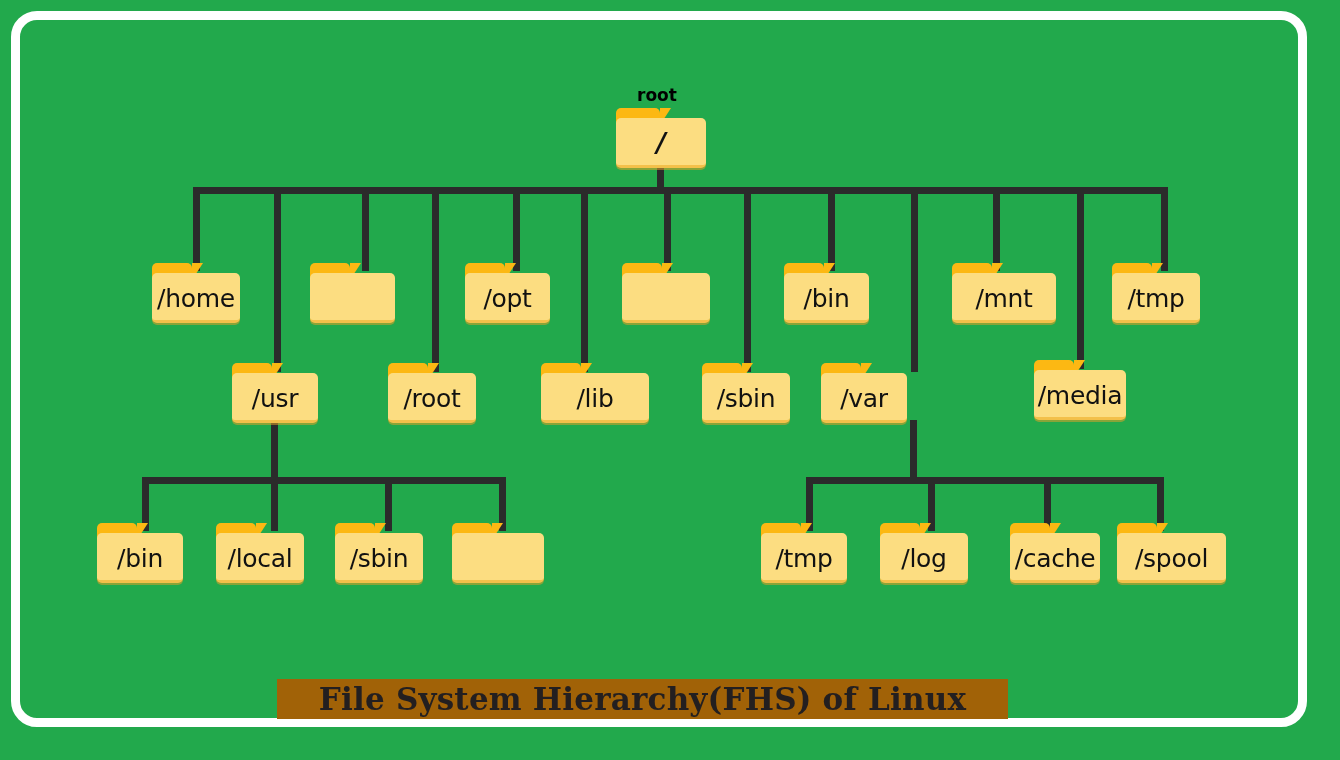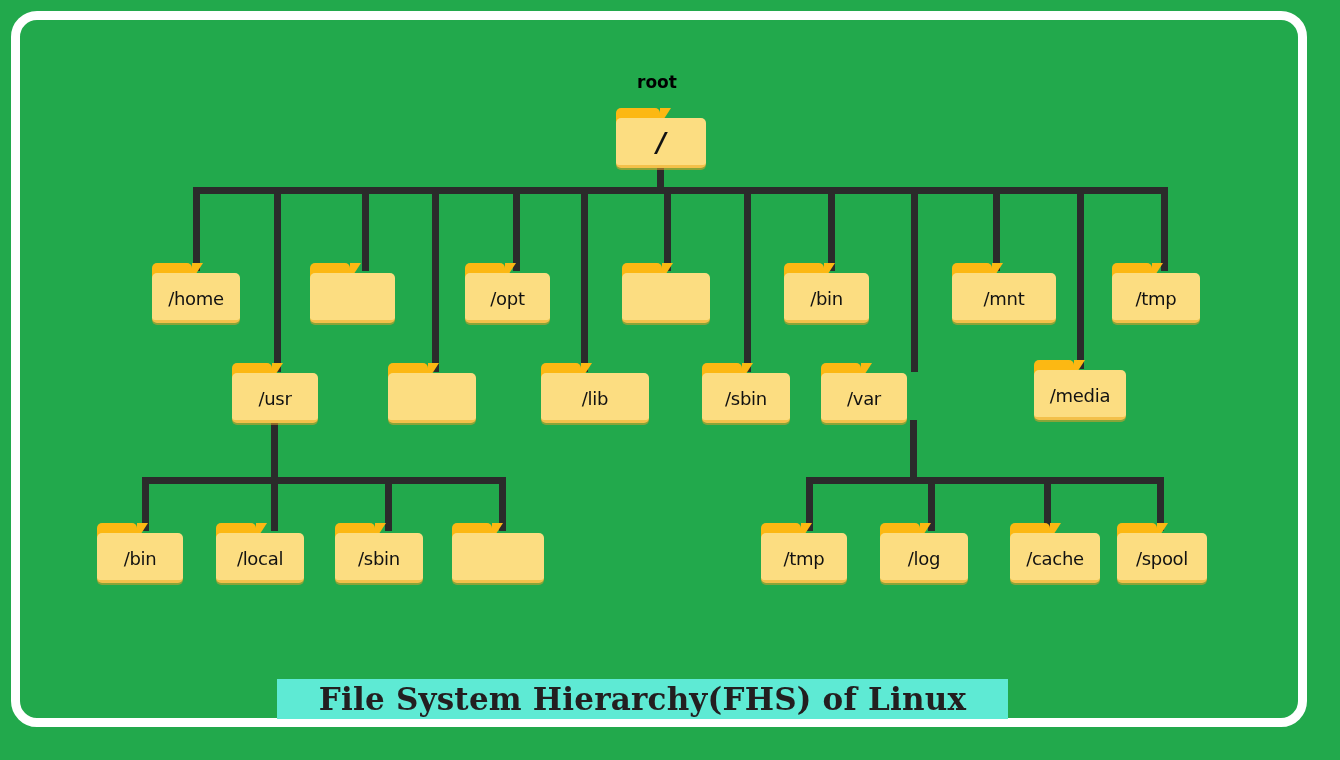--- a/index.html
+++ b/index.html
@@ -74,21 +74,21 @@
   .folder .label {
     position: absolute;
     left: 0;
     right: 0;
     top: 10px;
     bottom: 0;
     display: flex;
     align-items: center;
     justify-content: center;
     color: #111111;
-    font-size: 18px;
+    font-size: 25px;
     font-family: "DejaVu Sans", sans-serif;
     letter-spacing: -0.3px;
     white-space: nowrap;
   }
   .folder.root .label {
     font-size: 26px;
     font-weight: 700;
     font-style: italic;
   }
 
@@ -154,21 +154,21 @@
     <div class="line v" style="left: 499px; top: 477px; height: 54px; background: rgb(43, 43, 43);"></div>
 
     <div class="line v" style="left: 910px; top: 420px; height: 62px; background: rgb(43, 43, 43);"></div>
     <div class="line h" style="left: 806px; top: 477px; width: 358px; background: rgb(43, 43, 43);"></div>
     <div class="line v" style="left: 806px; top: 477px; height: 54px; background: rgb(43, 43, 43);"></div>
     <div class="line v" style="left: 928px; top: 477px; height: 54px; background: rgb(43, 43, 43);"></div>
     <div class="line v" style="left: 1044px; top: 477px; height: 54px; background: rgb(43, 43, 43);"></div>
     <div class="line v" style="left: 1157px; top: 477px; height: 54px; background: rgb(43, 43, 43);"></div>
   </div>
 
-  <div id="root-caption" style="left: 637px; top: 72px;">root</div>
+  <div id="root-caption" style="left: 637px; top: 85px;">root</div>
 
   <div id="folder-layer">
 
     <div class="folder root" style="left: 616px; top: 108px; width: 90px; height: 60px;">
       <div class="tab" style="width: 44px;"></div>
       <div class="body"></div>
       <div class="label">/</div>
     </div>
 
     <div class="folder" style="left: 152px; top: 263px; width: 88px; height: 60px;">
@@ -213,20 +213,21 @@
 
     <div class="folder" style="left: 232px; top: 363px; width: 86px; height: 60px;">
       <div class="tab" style="width: 40px;"></div>
       <div class="body"></div>
       <div class="label">/usr</div>
     </div>
 
     <div class="folder" style="left: 388px; top: 363px; width: 88px; height: 60px;">
       <div class="tab" style="width: 40px;"></div>
       <div class="body"></div>
+      <div class="label">/root</div>
     </div>
 
     <div class="folder" style="left: 541px; top: 363px; width: 108px; height: 60px;">
       <div class="tab" style="width: 40px;"></div>
       <div class="body"></div>
       <div class="label">/lib</div>
     </div>
 
     <div class="folder" style="left: 702px; top: 363px; width: 88px; height: 60px;">
       <div class="tab" style="width: 40px;"></div>
@@ -280,25 +281,25 @@
       <div class="body"></div>
       <div class="label">/log</div>
     </div>
 
     <div class="folder" style="left: 998px; top: 523px; width: 90px; height: 60px; margin-left: 12px;">
       <div class="tab" style="width: 40px;"></div>
       <div class="body"></div>
       <div class="label">/cache</div>
     </div>
 
-    <div class="folder" style="left: 1117px; top: 523px; width: 90px; height: 60px;">
+    <div class="folder" style="left: 1117px; top: 523px; width: 109px; height: 60px;">
       <div class="tab" style="width: 40px;"></div>
       <div class="body"></div>
       <div class="label">/spool</div>
     </div>
 
   </div>
 
-  <div id="title-bar" style="background: #5eead4;">
+  <div id="title-bar" style="background: #a16207;">
     <span id="title-text" style="color: rgb(35, 31, 32);">File System Hierarchy(FHS) of Linux</span>
   </div>
 
 </div>
 
 </body></html>

